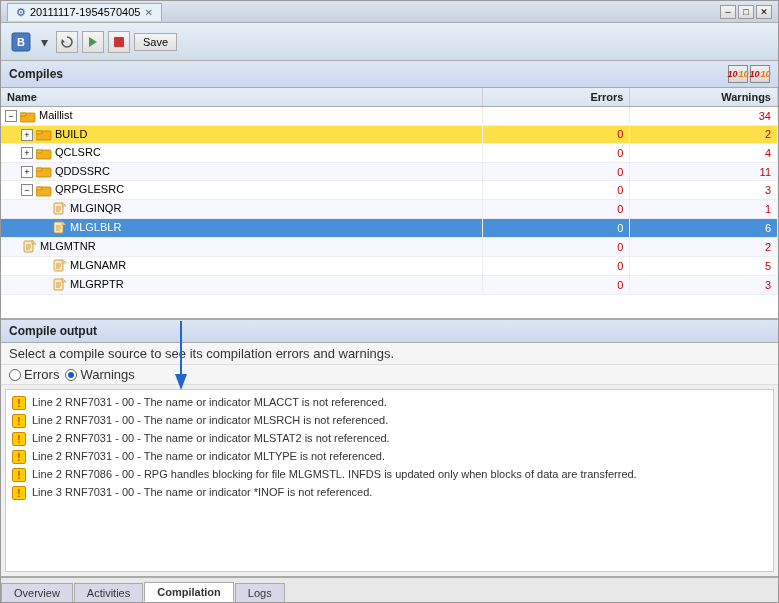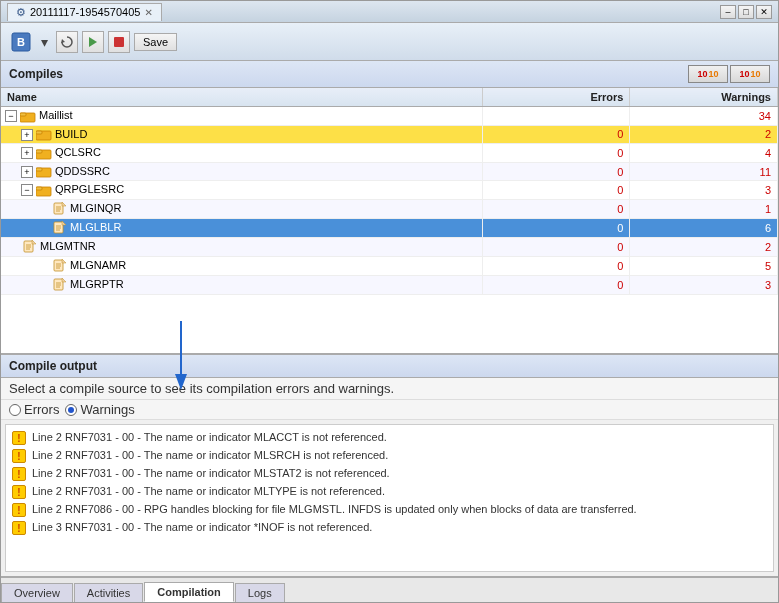--- a/index.html
+++ b/index.html
@@ -117,31 +117,32 @@
       color: #222;
       display: flex;
       align-items: center;
       justify-content: space-between;
     }
     .section-icons {
       display: flex;
       gap: 2px;
     }
     .section-icon-btn {
-      width: 40px;
+      width: 20px;
       height: 18px;
       border: 1px solid #888;
       background: linear-gradient(to bottom, #f0f0f0, #d8d8d8);
       display: flex;
       align-items: center;
       justify-content: center;
       cursor: pointer;
       font-size: 9px;
       font-weight: bold;
       color: #333;
+      font-style: italic;
     }
     
     .tree-table {
       background: #fff;
       border-bottom: 1px solid #aaa;
       overflow: auto;
     }
     .tree-table table {
       width: 100%;
       border-collapse: collapse;
@@ -353,21 +354,21 @@
           <span style="font-size:9px; font-weight:bold; color:#c00;">10</span>
           <span style="font-size:9px; color:#e87800; margin-left:1px;">10</span>
         </div>
         <div class="section-icon-btn">
           <span style="font-size:9px; font-weight:bold; color:#c00;">10</span>
           <span style="font-size:9px; color:#e87800; margin-left:1px;">10</span>
         </div>
       </div>
     </div>
 
-    <div class="tree-table" style="height: 266px; overflow-y:auto;">
+    <div class="tree-table" style="height: 231px; overflow-y:auto;">
       <table>
         <colgroup>
           <col style="width: 62%">
           <col style="width: 19%">
           <col style="width: 19%">
         </colgroup>
         <thead>
           <tr>
             <th>Name</th>
             <th class="right">Errors</th>

